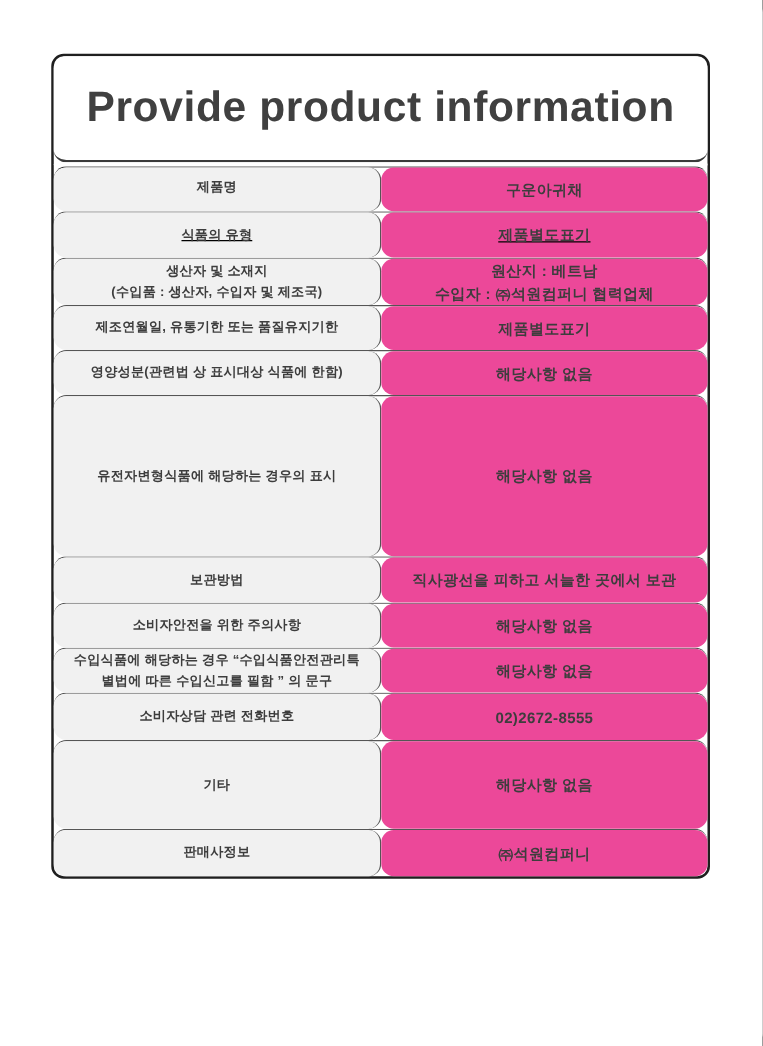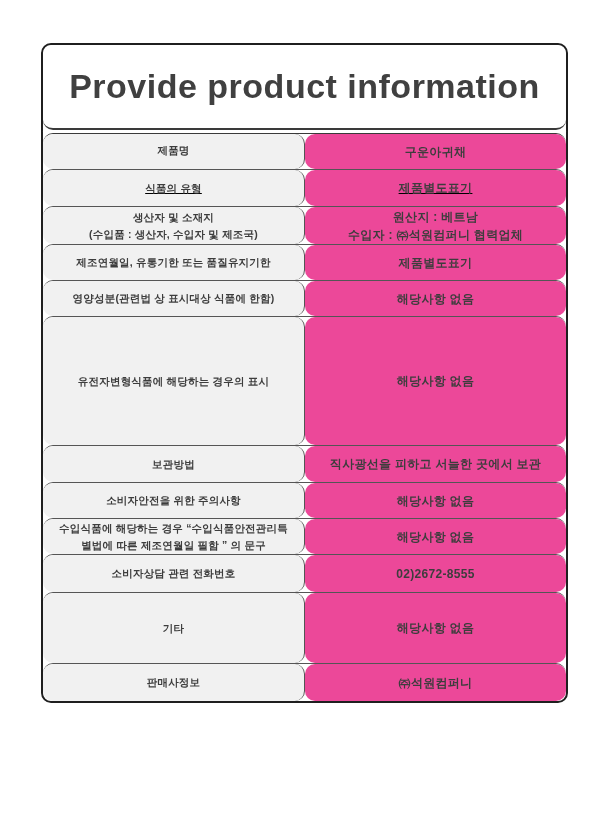--- a/index.html
+++ b/index.html
@@ -122,21 +122,21 @@
       <div class="cell value">직사광선을 피하고 서늘한 곳에서 보관</div>
     </div>
 
     <div class="row">
       <div class="cell label">소비자안전을 위한 주의사항</div>
       <div class="cell value">해당사항 없음</div>
     </div>
 
     <div class="row">
       <div class="cell label">수입식품에 해당하는 경우 “수입식품안전관리특
-별법에 따른 제조연월일 필함 ” 의 문구</div>
+별법에 따른 수입신고를 필함 ” 의 문구</div>
       <div class="cell value">해당사항 없음</div>
     </div>
 
     <div class="row">
       <div class="cell label">소비자상담 관련 전화번호</div>
       <div class="cell value">02)2672-8555</div>
     </div>
 
     <div class="row">
       <div class="cell label">기타</div>

